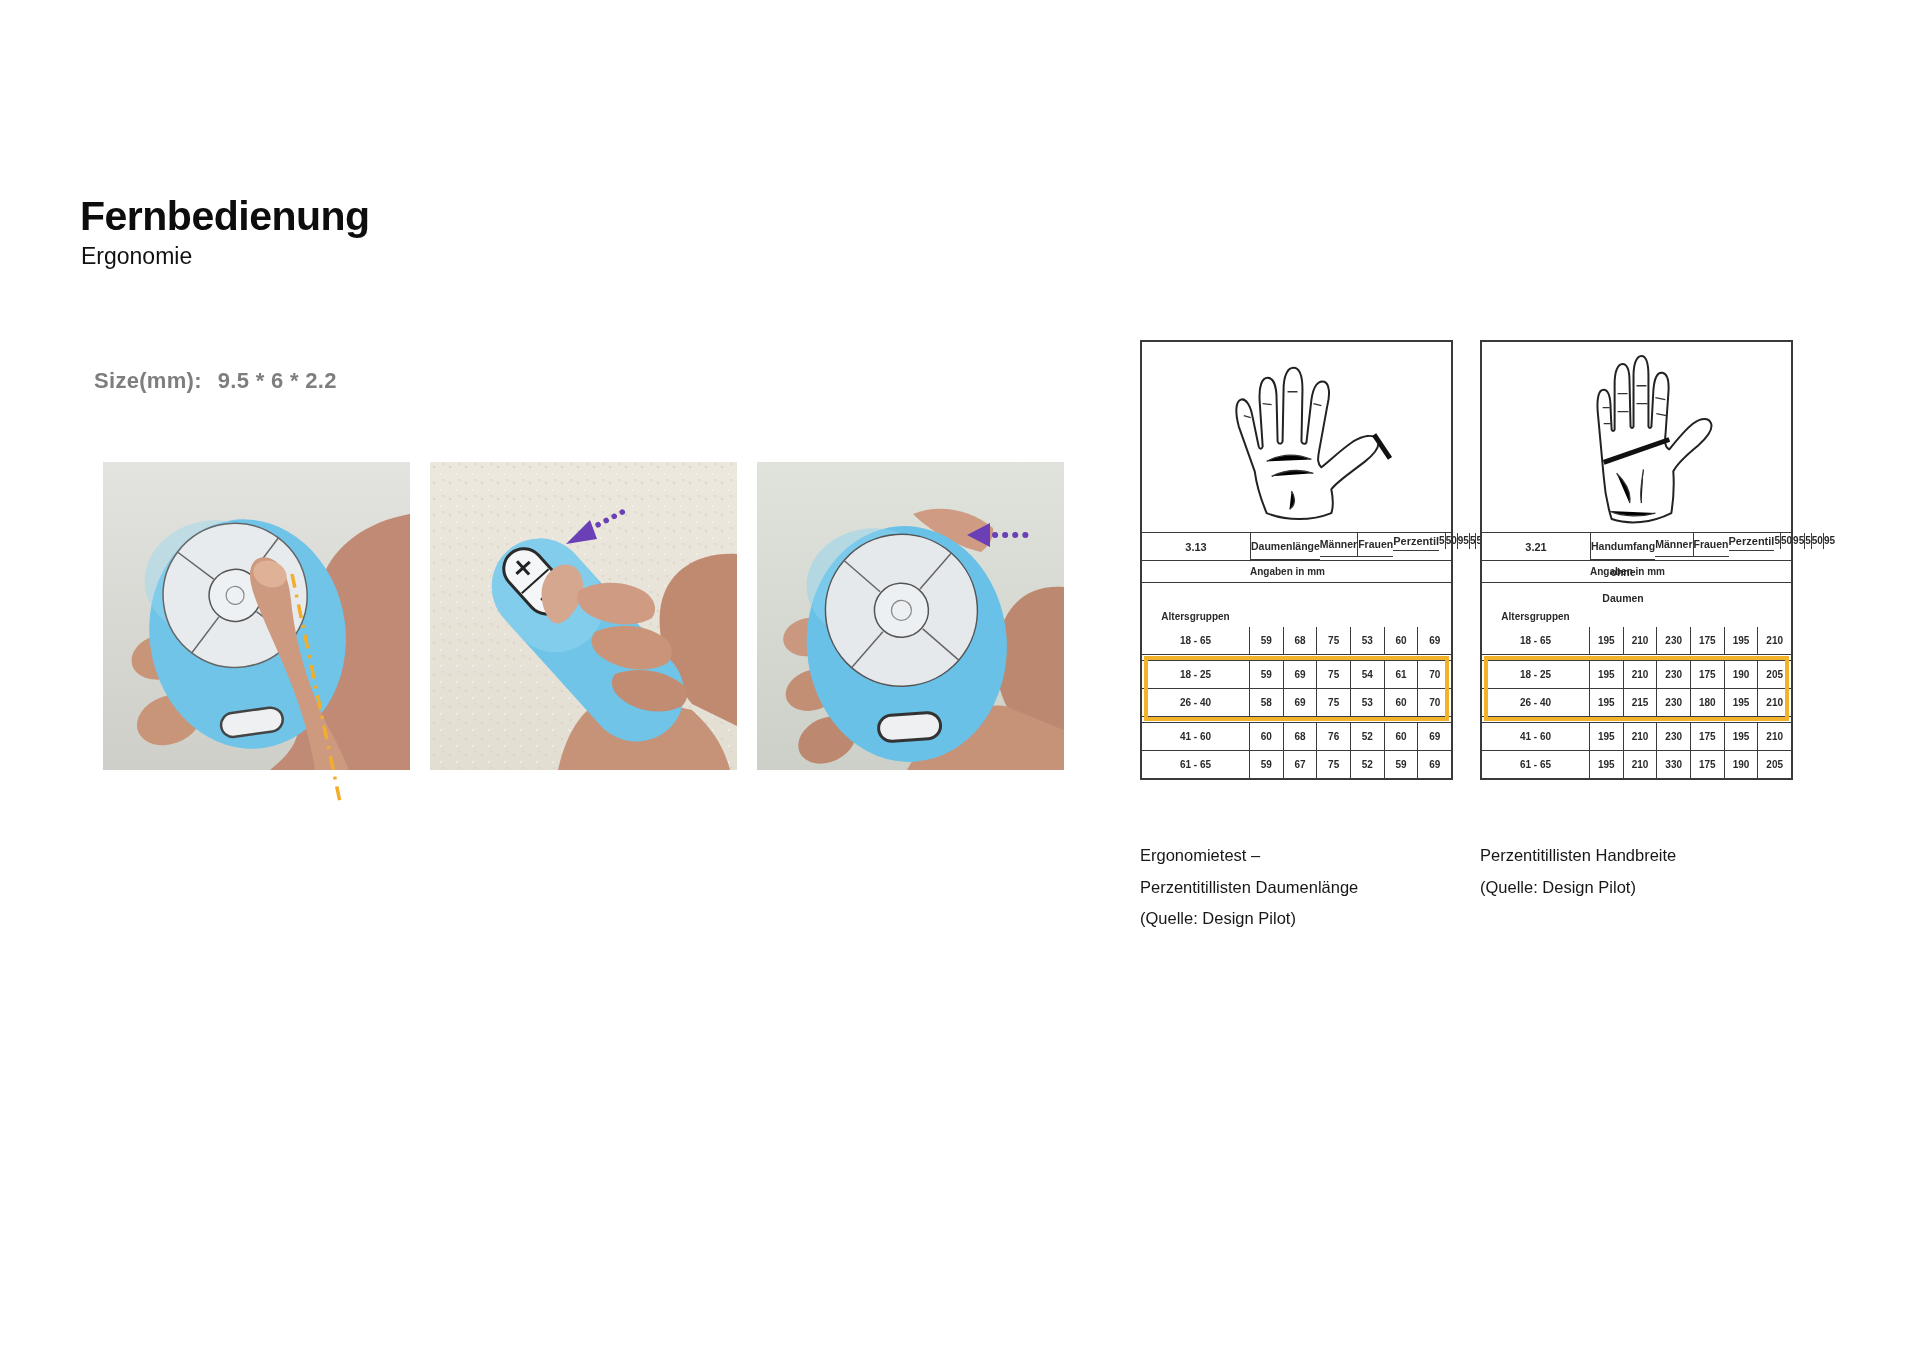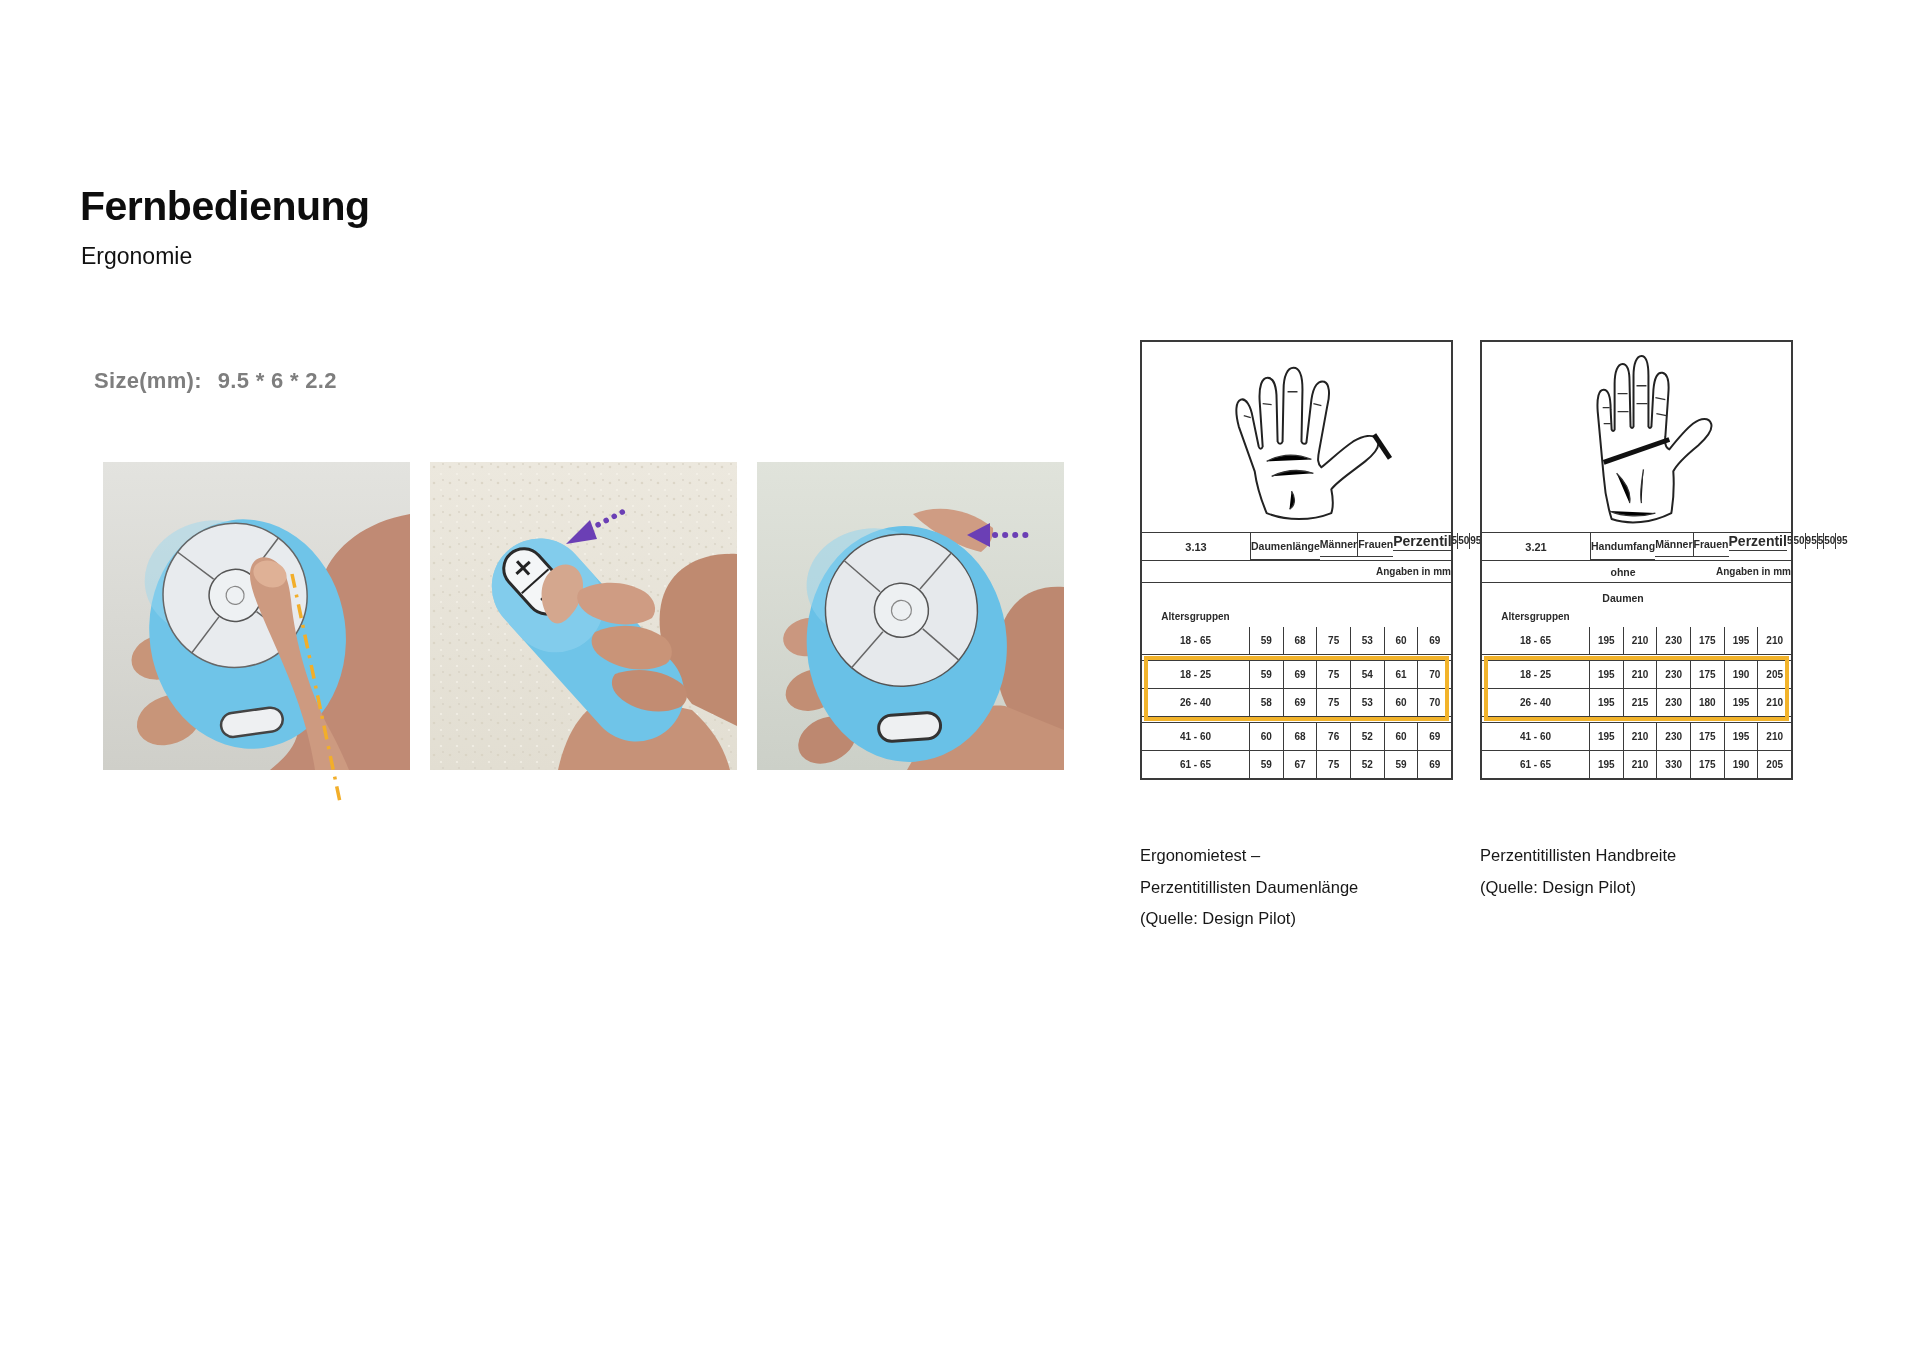--- a/index.html
+++ b/index.html
@@ -1,20 +1,20 @@
 <!DOCTYPE html>
 <html style="--highlight: #F2B32A; --remote-blue: #6FC4E8; --arrow-purple: #6B3FB5; --dash-orange: #F2AE2A; --size-text: #7E7E7E;"><head>
 <meta charset="utf-8">
 <style>
   html,body{margin:0;padding:0;background:#ffffff;}
   body{width:1920px;height:1357px;position:relative;overflow:hidden;
        font-family:"Liberation Sans","DejaVu Sans",sans-serif;color:#1a1a1a;}
 
   
-  .title{position:absolute;left:80px;top:183px;font-size:41px;font-weight:bold;
+  .title{position:absolute;left:80px;top:193px;font-size:41px;font-weight:bold;
          letter-spacing:-0.5px;color:#0d0d0d;}
   .subtitle{position:absolute;left:81px;top:243px;font-size:23px;color:#111;}
   .sizeline{position:absolute;left:94px;top:368px;font-size:22px;font-weight:bold;
             color:var(--size-text,#7e7e7e);letter-spacing:0.3px;}
   .sizeline .val{margin-left:16px;}
 
   
   .photos{position:absolute;left:103px;top:462px;display:flex;gap:20px;}
   .photos svg{display:block;}
   .photo-captions{position:absolute;left:103px;top:781px;width:945px;text-align:center;
@@ -27,29 +27,29 @@
           font-size:10px;font-weight:bold;color:#2a2a2a;}
   .ptable .handbox{height:191px;border-bottom:1.5px solid #3a3a3a;box-sizing:border-box;}
   .hrow{display:flex;}
   .refcell{width:108px;flex:0 0 108px;border-right:1.5px solid #3a3a3a;
            display:flex;align-items:center;justify-content:center;font-size:11px;}
   .hright{flex:1;display:flex;flex-direction:row;}
   .mrow{height:26px;line-height:26px;text-align:center;border-bottom:1px solid #3a3a3a;font-size:10.5px;}
   .grow{display:flex;height:23px;border-bottom:1px solid #3a3a3a;}
   .grow div{flex:1;line-height:23px;text-align:center;font-size:10.5px;}
   .grow div:first-child{border-right:1.5px solid #3a3a3a;}
-  .przrow{height:17px;line-height:17px;text-align:center;border-bottom:1px solid #3a3a3a;font-size:14px;}
+  .przrow{height:17px;line-height:17px;text-align:center;border-bottom:1px solid #3a3a3a;font-size:11px;}
   .pnrow{display:flex;height:16px;}
   .pncell{flex:1;line-height:16px;text-align:center;border-right:1px solid #3a3a3a;}
   .pncell:last-child{border-right:none;}
   .pncell.gsep{border-left:1.5px solid #3a3a3a;margin-left:-1px;}
   .arow{display:flex;height:21px;border-top:1px solid #3a3a3a;border-bottom:1.5px solid #3a3a3a;}
   .acell{width:108px;flex:0 0 108px;border-right:1.5px solid #3a3a3a;
          line-height:21px;text-align:center;box-sizing:border-box;margin-top:45px;}
-  .ucell{flex:1;line-height:21px;text-align:right;}
+  .ucell{flex:1;line-height:21px;text-align:left;}
   .rows{position:relative;margin-top:44px;}
   .trow{display:flex;height:27px;border-bottom:1px solid #3a3a3a;}
   .trow:last-child{border-bottom:none;}
   .trow.gap{margin-bottom:5px;}
   .trow.agap{border-top:1px solid #3a3a3a;}
   .acell2{width:108px;flex:0 0 108px;border-right:1.5px solid #3a3a3a;
           line-height:27px;text-align:center;box-sizing:border-box;}
   .vcell{flex:1;line-height:27px;text-align:center;border-right:1px solid #3a3a3a;}
   .vcell:last-child{border-right:none;}
   .hlbox{display:none;position:absolute;left:2px;right:2px;

